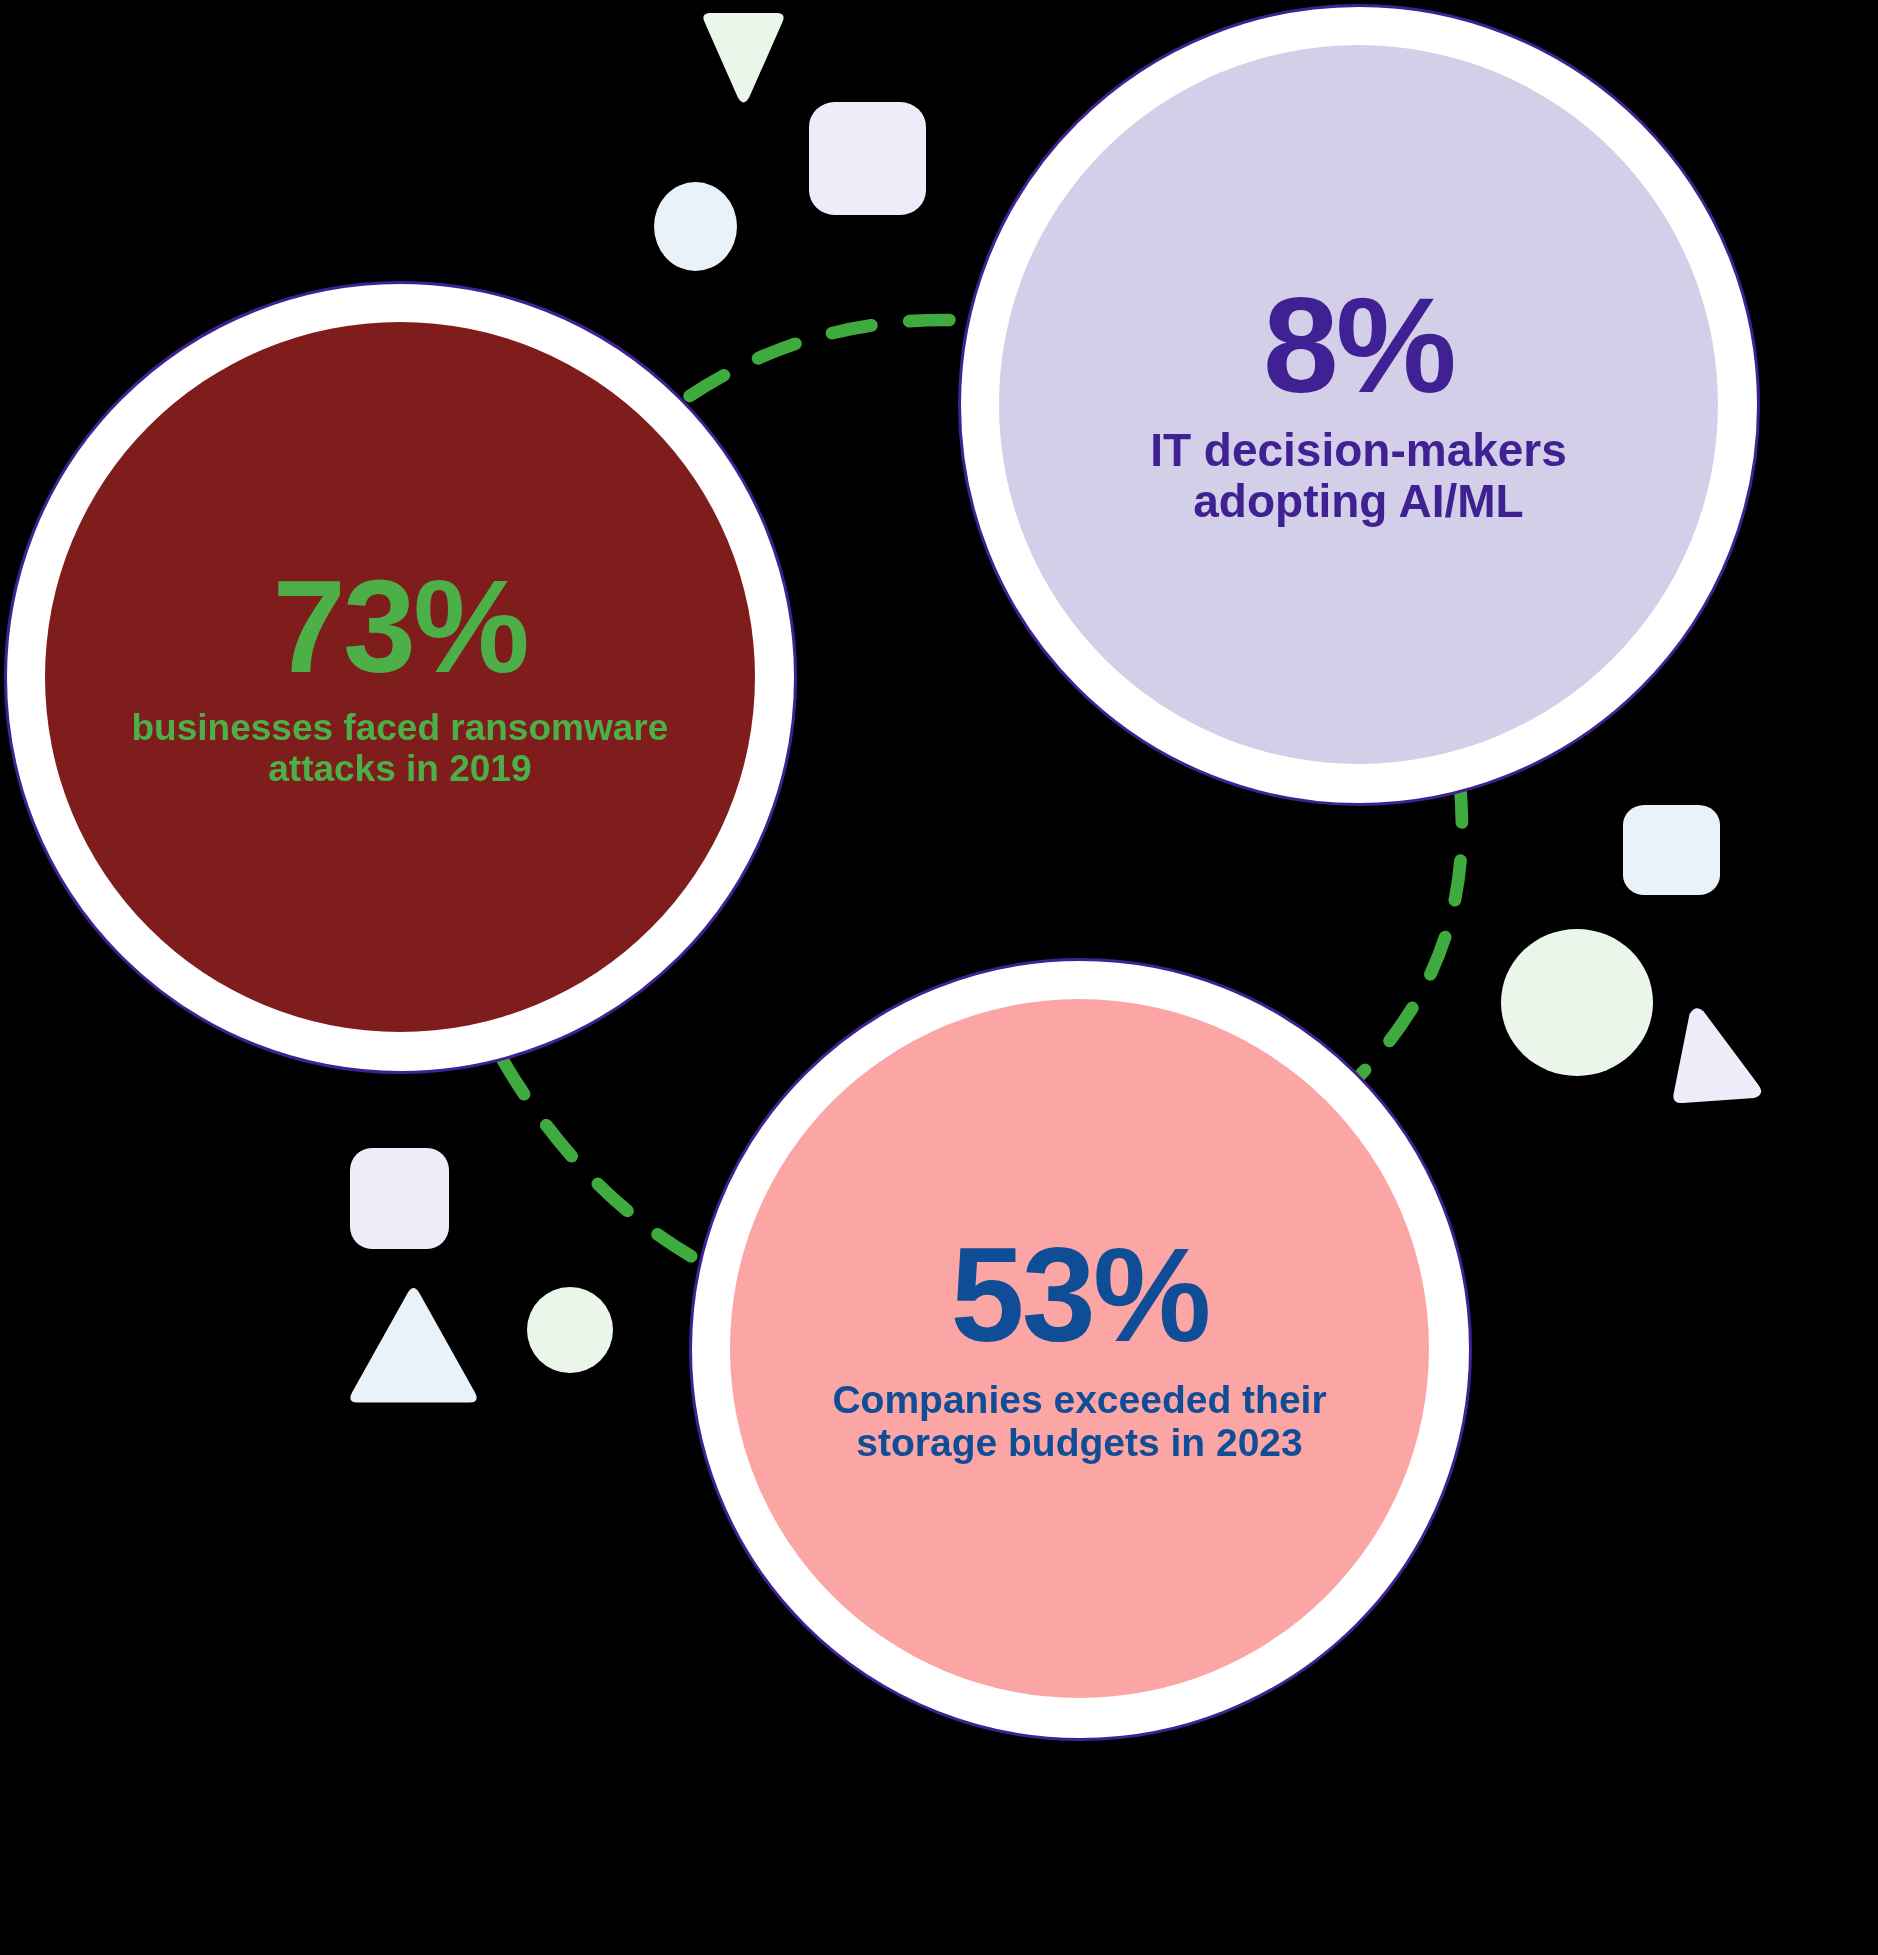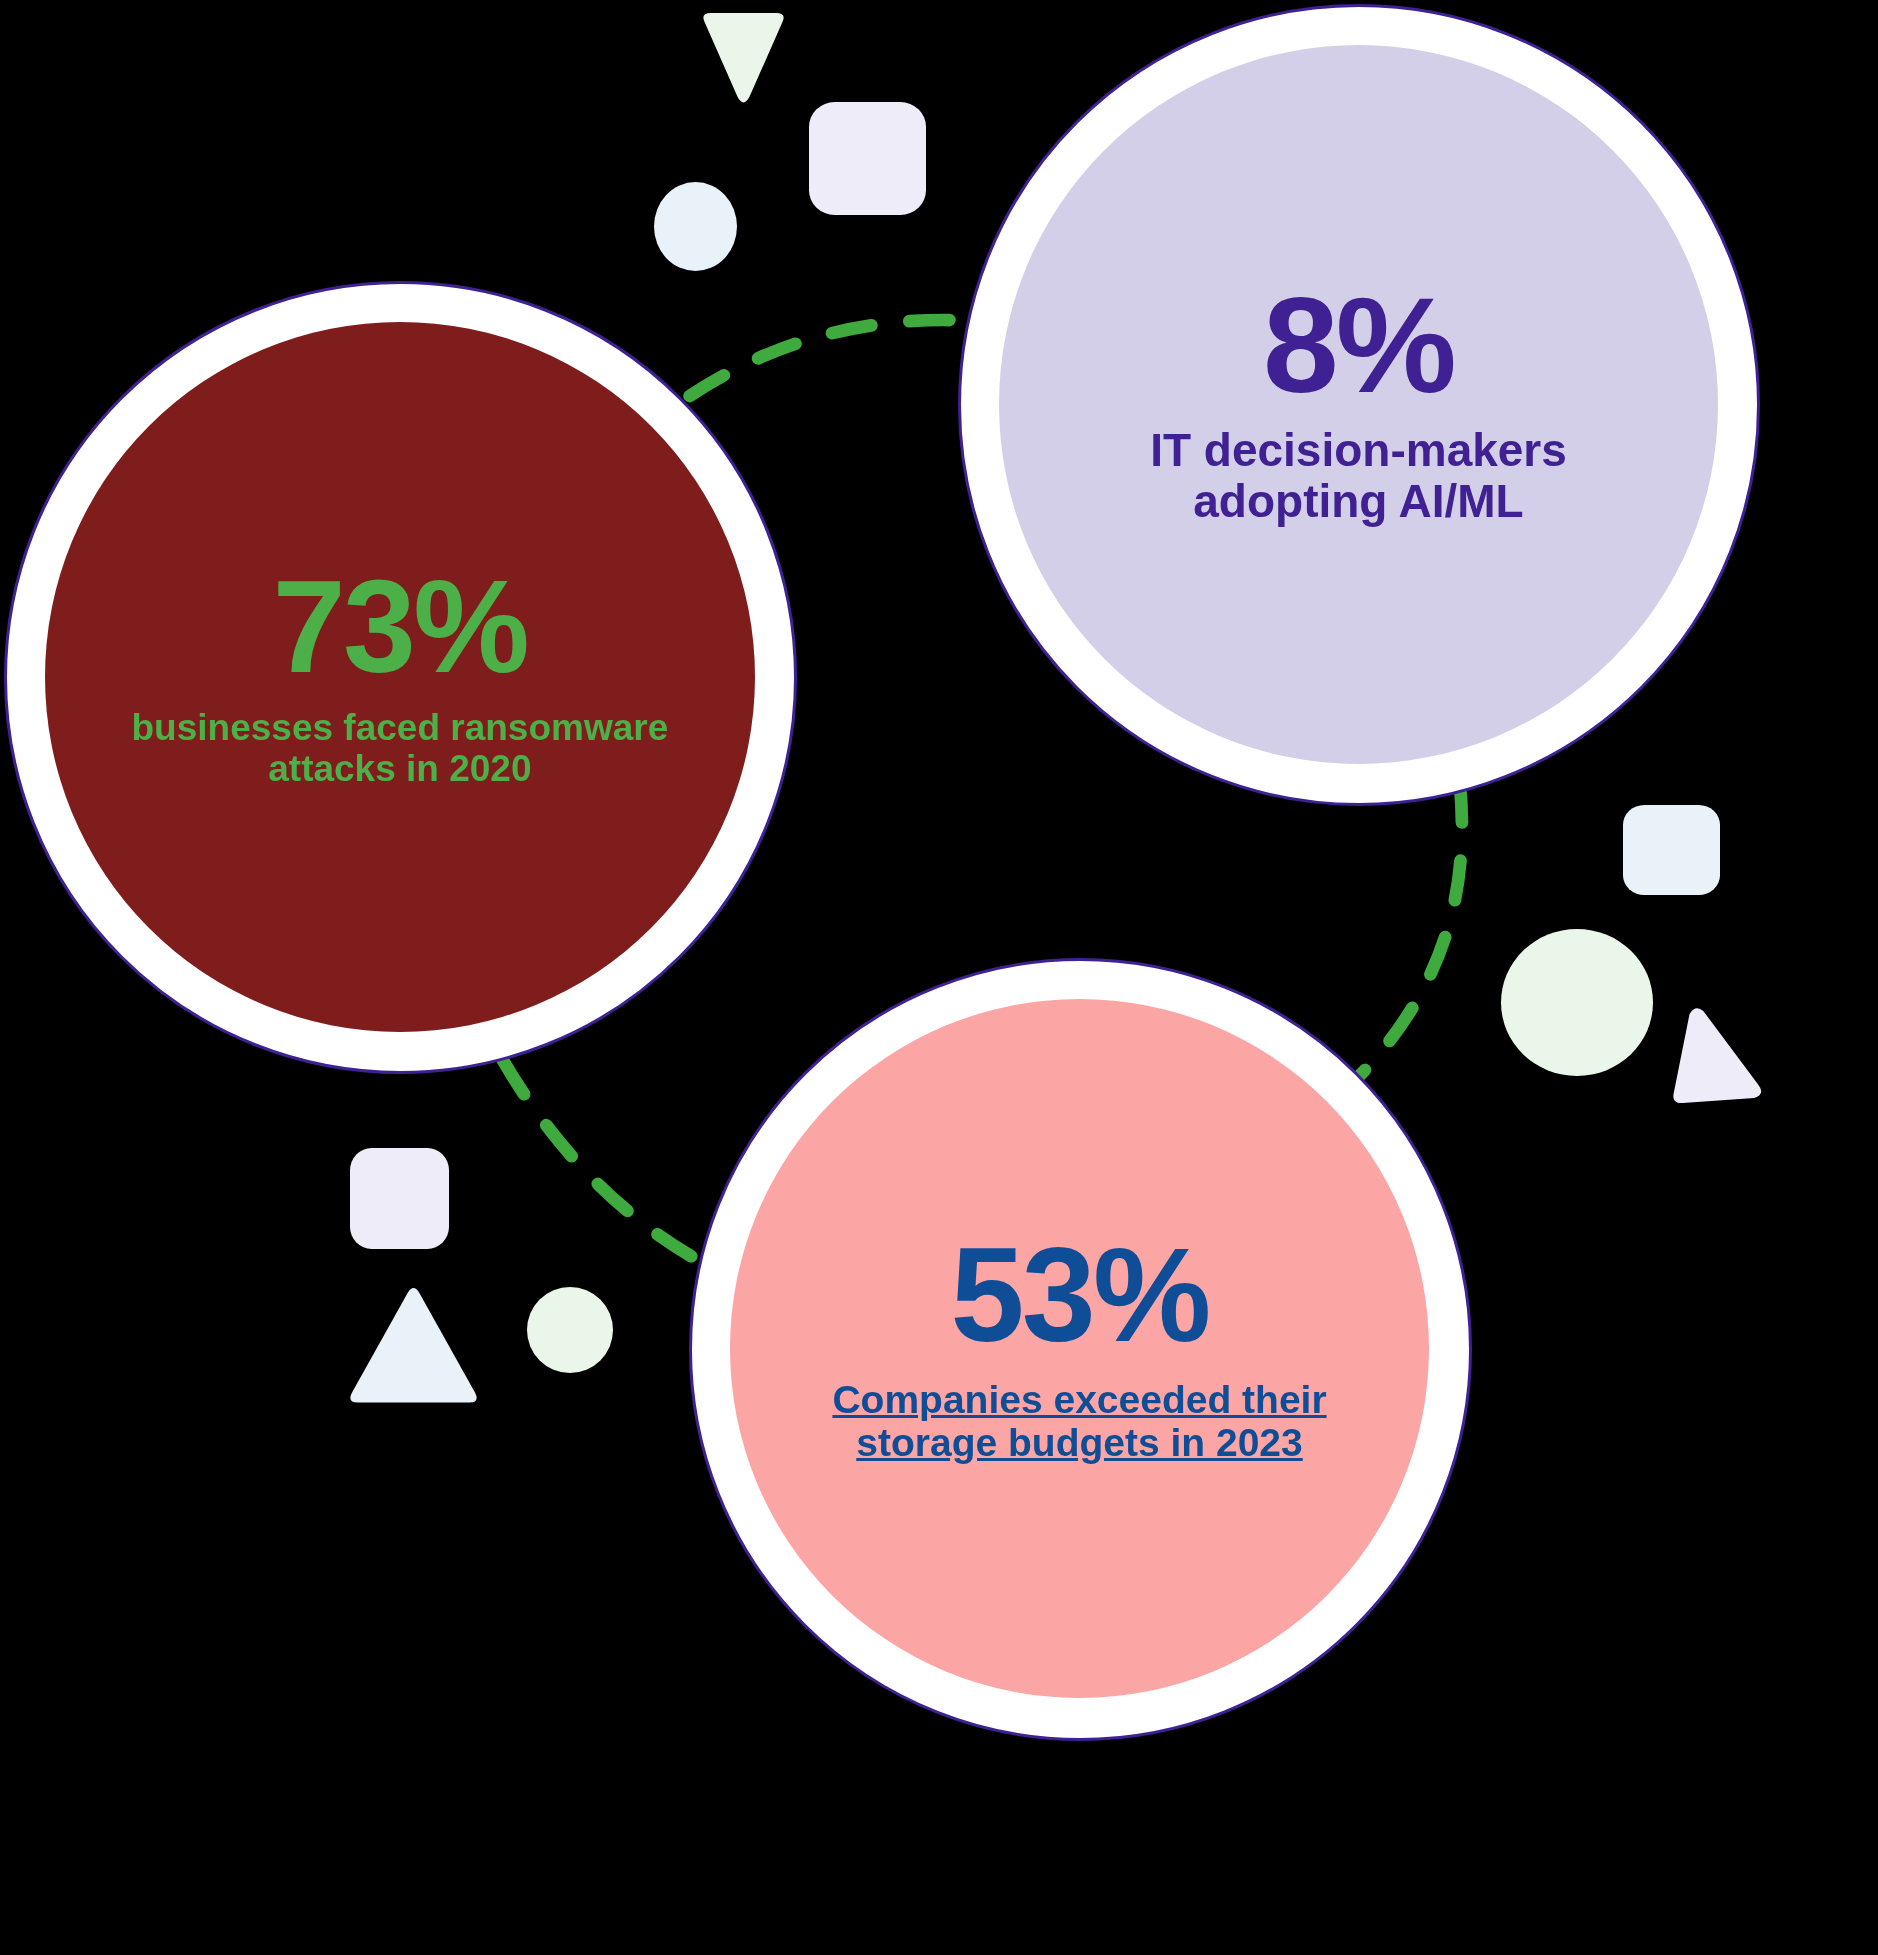--- a/index.html
+++ b/index.html
@@ -145,21 +145,20 @@
   }
   #circle-storage .stat-value {
     color: #0f4e96;
     font-size: 133px;
   }
   #circle-storage .stat-label {
     color: #0f4e96;
     font-size: 39px;
     margin-top: 19.6px;
     max-width: 518px;
-    text-decoration: underline;
   }
 </style>
 </head>
 <body>
 
 <div id="infographic">
 
   <svg class="connectors" viewBox="0 0 3840 3998" width="1878" height="1955" aria-hidden="true">
     <path d="M 1410 810 C 1620 670 1840 640 2040 660" fill="none" stroke="#3fab3f" stroke-width="26" stroke-linecap="round" stroke-dasharray="82 78"></path>
     <path d="M 2985 1600 C 3010 1860 2930 2060 2740 2240" fill="none" stroke="#3fab3f" stroke-width="26" stroke-linecap="round" stroke-dasharray="82 78"></path>
@@ -190,21 +189,21 @@
 
     <svg class="deco" style="left:1670px; top:1007px; width:93px; height:98px;" viewBox="0 0 190 200">
       <path d="M 40 14 Q 52 -6 68 8 L 180 158 Q 196 178 172 186 L 26 196 Q 2 198 8 174 Z" fill="#efecfa"></path>
     </svg>
 
   </div>
 
   <div class="stat-circle" id="circle-ransomware">
     <div class="stat-inner">
       <div class="stat-value">73%</div>
-      <div class="stat-label">businesses faced ransomware attacks in 2020</div>
+      <div class="stat-label">businesses faced ransomware attacks in 2019</div>
     </div>
   </div>
 
   <div class="stat-circle" id="circle-aiml">
     <div class="stat-inner">
       <div class="stat-value">8%</div>
       <div class="stat-label">IT decision-makers adopting AI/ML</div>
     </div>
   </div>
 

